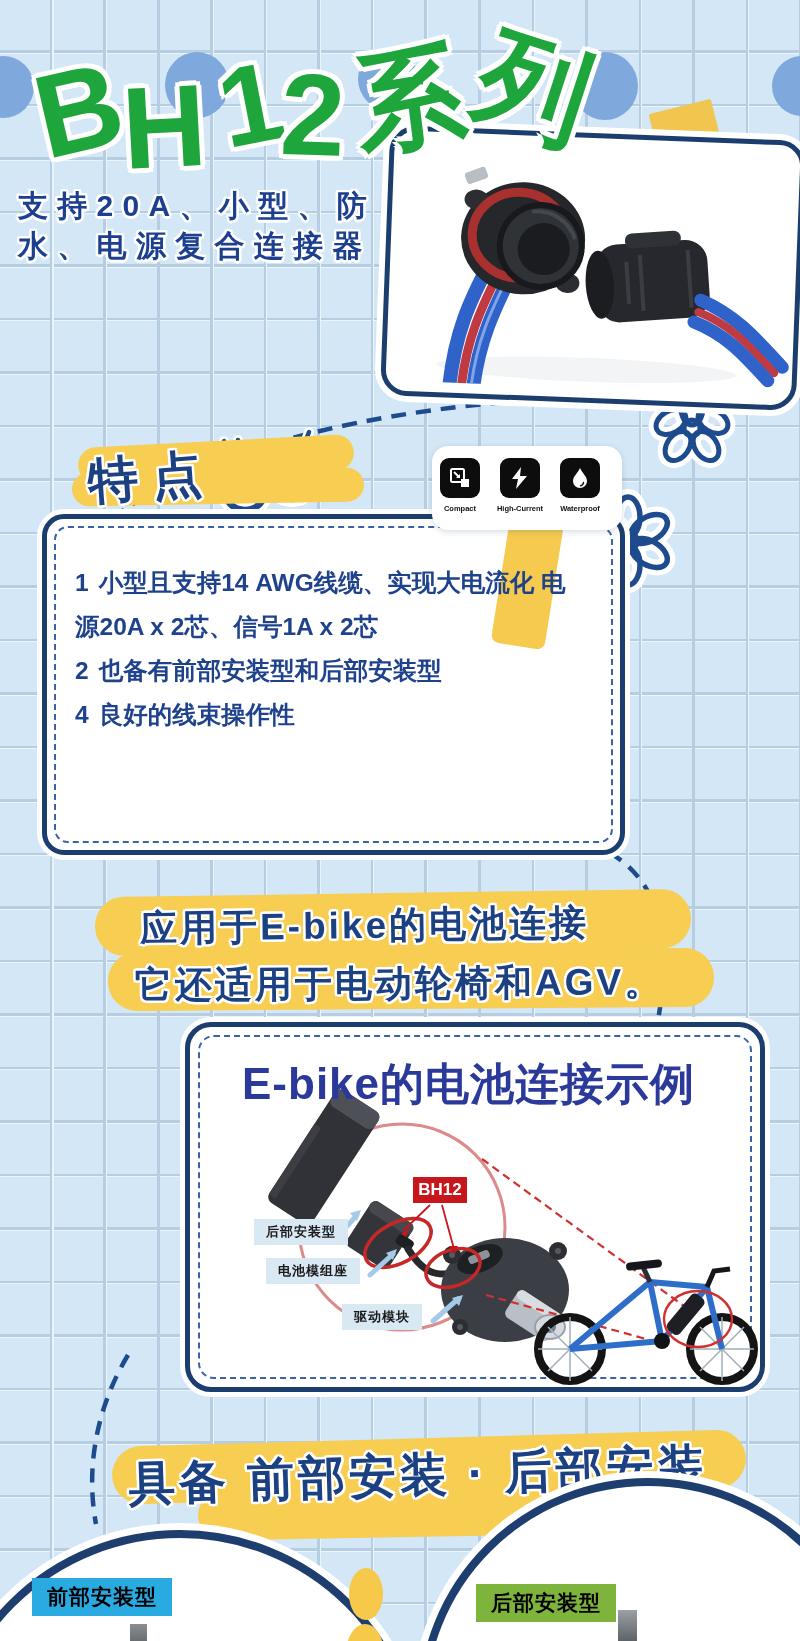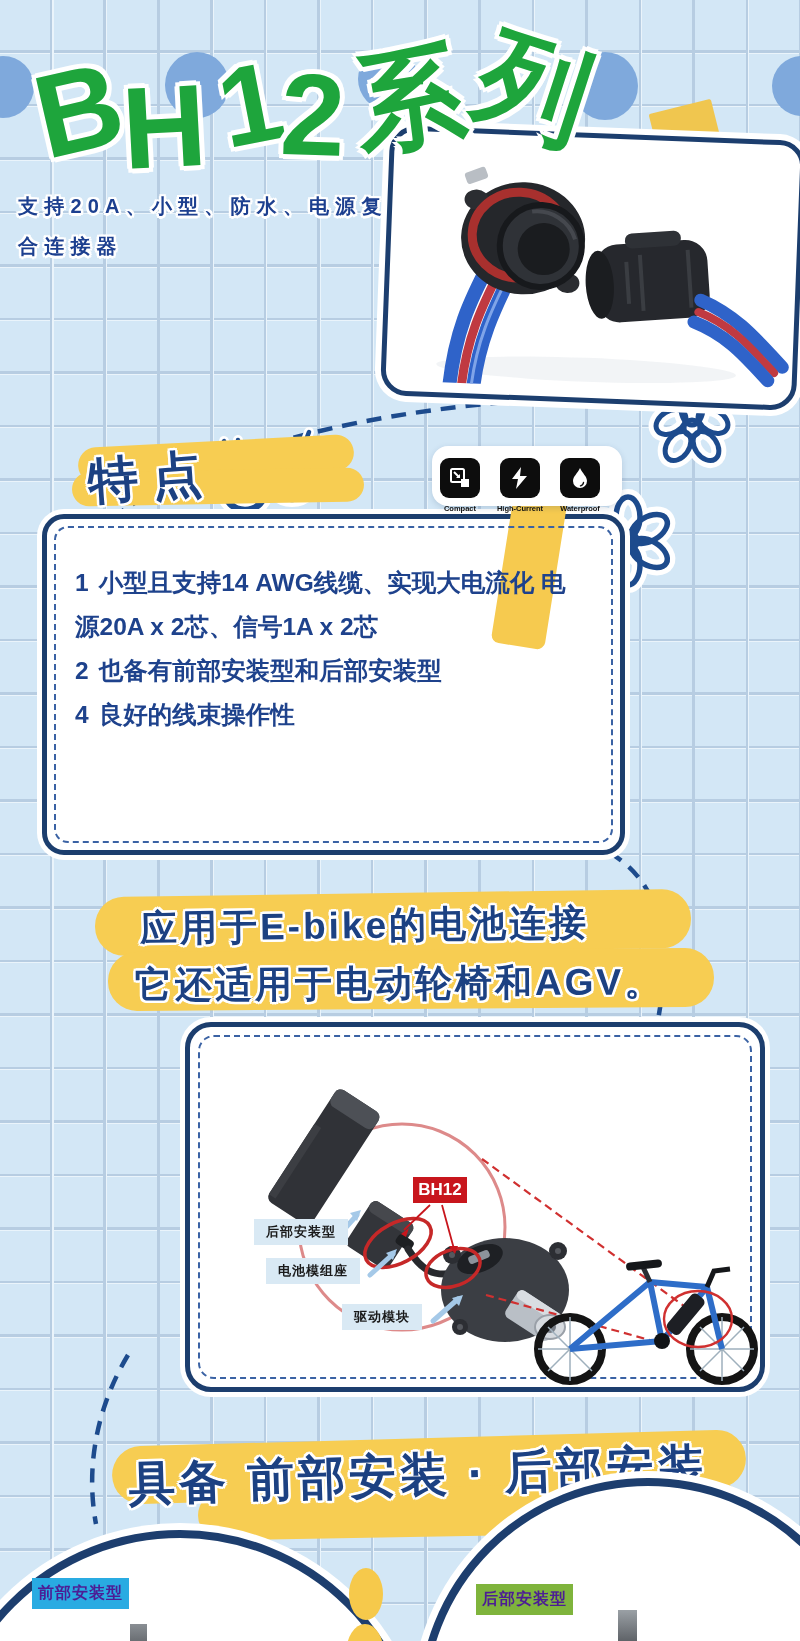--- a/index.html
+++ b/index.html
@@ -18,32 +18,32 @@
   
   .title{left:34px;top:30px;color:#1ea53c;font-weight:900;white-space:nowrap;z-index:5;}
   .title .ch{display:inline-block;font-weight:900;}
   .title .ch:nth-child(1){font-size:118px;transform:rotate(-13deg) translateY(10px);}
   .title .ch:nth-child(2){font-size:116px;transform:rotate(-3deg) translateY(26px);margin-left:2px;}
   .title .ch:nth-child(3){font-size:112px;transform:rotate(-11deg) translateY(2px);margin-left:14px;}
   .title .ch:nth-child(4){font-size:116px;transform:rotate(2deg) translateY(14px);}
   .title .ch:nth-child(5){font-size:110px;transform:rotate(-7deg) translateY(-4px);margin-left:10px;}
   .title .ch:nth-child(6){font-size:110px;transform:rotate(18deg) translateY(-16px);margin-left:8px;}
   
-  .subtitle{left:18px;top:186px;width:384px;font-size:20px;line-height:40px;font-weight:900;
+  .subtitle{left:18px;top:186px;width:384px;font-size:30px;line-height:40px;font-weight:900;
     color:#1c3f8f;letter-spacing:0.31em;z-index:5;}
   
   .tape{left:652px;top:106px;width:64px;height:36px;background:#f0c64f;transform:rotate(-14deg);z-index:3;border-radius:2px;}
   .photo{left:385px;top:133px;width:406px;height:260px;background:#fff;border:5px solid #1c3e6e;
     border-radius:26px;transform:rotate(2.2deg);box-shadow:0 0 0 6px #fff;z-index:4;}
   
   .tokubar1{left:78px;top:441px;width:276px;height:36px;background:#f7cd52;border-radius:18px;transform:rotate(-3deg);z-index:5;}
   .tokubar2{left:72px;top:470px;width:292px;height:34px;background:#f7cd52;border-radius:17px;transform:rotate(-1deg);z-index:5;}
   .toku-text{left:88px;top:444px;font-size:50px;font-weight:900;color:#1c4182;letter-spacing:14px;transform:rotate(-4deg);z-index:6;}
   
-  .icon-card{left:432px;top:446px;width:190px;height:60px;background:#fff;border-radius:16px;z-index:7;
+  .icon-card{left:432px;top:446px;width:190px;height:84px;background:#fff;border-radius:16px;z-index:7;
     box-shadow:0 2px 6px rgba(40,70,110,.18);}
   .tile{position:absolute;top:12px;width:40px;height:40px;background:#0d0d0d;border-radius:9px;}
   .tile svg{position:absolute;left:8px;top:8px;}
   .tile-label{position:absolute;top:58px;width:56px;text-align:center;font-size:7.5px;font-weight:bold;color:#111;}
   
   .feat-box{left:42px;top:514px;width:573px;height:331px;background:#fff;border:5px solid #1c3e6e;
     border-radius:22px;box-shadow:0 0 0 5px #fff;z-index:6;}
   .feat-dash{position:absolute;left:7px;top:7px;right:7px;bottom:7px;border:2px dashed #3a62a4;border-radius:14px;}
   .feat-marker{position:absolute;left:455px;top:-22px;width:54px;height:150px;background:#f6ca4f;border-radius:8px;transform:rotate(9deg);}
   .feat-list{position:absolute;left:28px;top:18px;width:512px;color:#1e428c;font-size:24.5px;font-weight:bold;line-height:44px;margin-top:24px;}
@@ -65,21 +65,21 @@
   .bh12-badge{position:absolute;left:223px;top:150px;width:54px;height:26px;background:#c8161d;color:#fff;
     font-size:17px;font-weight:900;text-align:center;line-height:26px;}
   
   .mntbar1{left:112px;top:1438px;width:634px;height:58px;background:#f7cd52;border-radius:29px;transform:rotate(-1.6deg);z-index:5;}
   .mntbar2{left:198px;top:1486px;width:544px;height:50px;background:#f7cd52;border-radius:25px;transform:rotate(-1deg);z-index:5;}
   .mnt-text{left:128px;top:1444px;font-size:47px;font-weight:900;color:#1c4182;letter-spacing:4px;transform:rotate(-1.8deg);z-index:6;white-space:nowrap;}
   
   .big-circle{position:absolute;background:#fff;border:8px solid #1d3e6e;border-radius:50%;box-shadow:0 0 0 7px #fff;z-index:7;}
   .circle-left{left:-62px;top:1530px;width:468px;height:468px;}
   .circle-right{left:418px;top:1478px;width:444px;height:444px;}
-  .tag{position:absolute;color:#4c1d95;font-weight:bold;font-size:16px;padding:5px 6px;z-index:9;letter-spacing:1px;}
+  .tag{position:absolute;color:#000000;font-weight:bold;font-size:21px;padding:5px 15px;z-index:9;letter-spacing:1px;}
   .tag-front{left:32px;top:1578px;background:#29abe2;}
   .tag-rear{left:476px;top:1584px;background:#7fb43c;}
   .ydot{position:absolute;background:#f6c94b;border-radius:50%;z-index:8;}
   .stub{position:absolute;z-index:9;}
   .deco{position:absolute;left:0;top:0;z-index:4;pointer-events:none;}
 </style>
 </head>
 <body>
 
 <div id="page">
@@ -330,20 +330,21 @@
         <g transform="translate(495,288) rotate(40)">
             <rect x="-8" y="-24" width="16" height="46" rx="5" fill="#1d1f24"></rect>
           </g>
         <path d="M 460 255 L 453 240" stroke="#2a2d33" stroke-width="5"></path>
         <rect x="436" y="234" width="36" height="8" rx="4" fill="#15171a" transform="rotate(-6 454 238)"></rect>
         <path d="M 517 260 L 524 244 L 540 242" stroke="#15171a" stroke-width="5" fill="none"></path>
         <circle cx="472" cy="314" r="8" fill="#111316"></circle>
         <ellipse cx="508" cy="292" rx="34" ry="28" fill="none" stroke="#d03030" stroke-width="2.4"></ellipse>
       </g>
     </svg>
+    <div class="ebike-title">E-bike的电池连接示例</div>
     <div class="diag-label" style="left:64px;top:192px;">后部安装型</div>
     <div class="diag-label" style="left:76px;top:231px;">电池模组座</div>
     <div class="diag-label" style="left:152px;top:277px;">驱动模块</div>
     <div class="bh12-badge">BH12</div>
   </div>
 
   <div class="abs mntbar1"></div>
   <div class="abs mntbar2"></div>
   <div class="abs mnt-text outline-s">具备 前部安装 · 后部安装</div>
 

